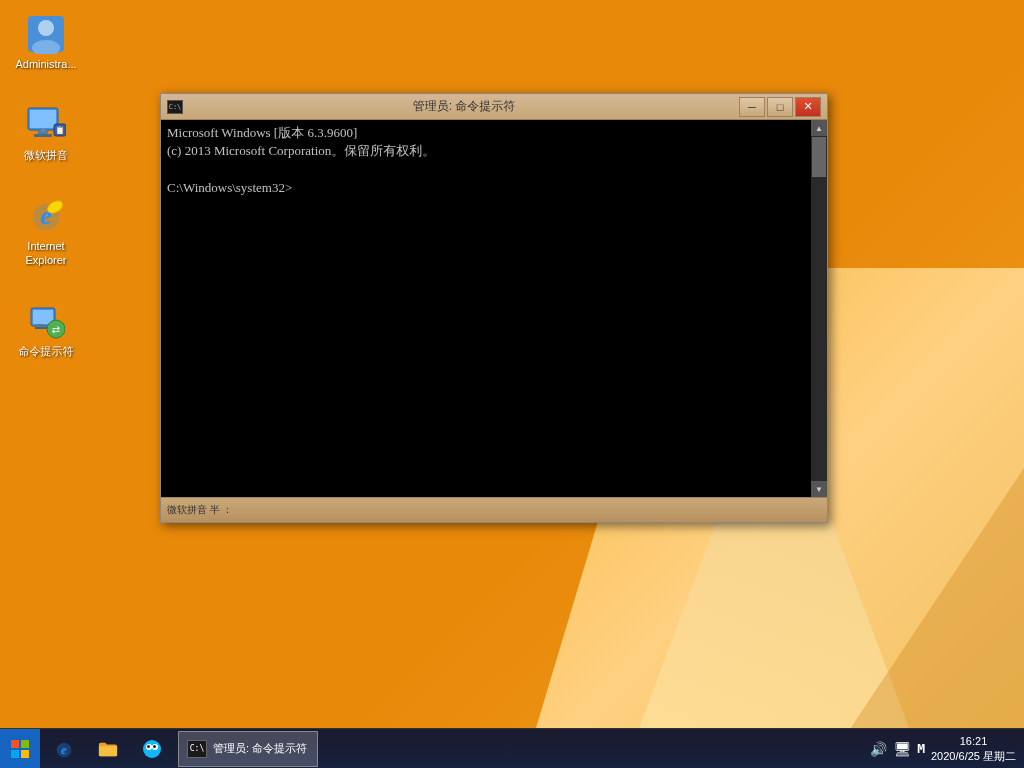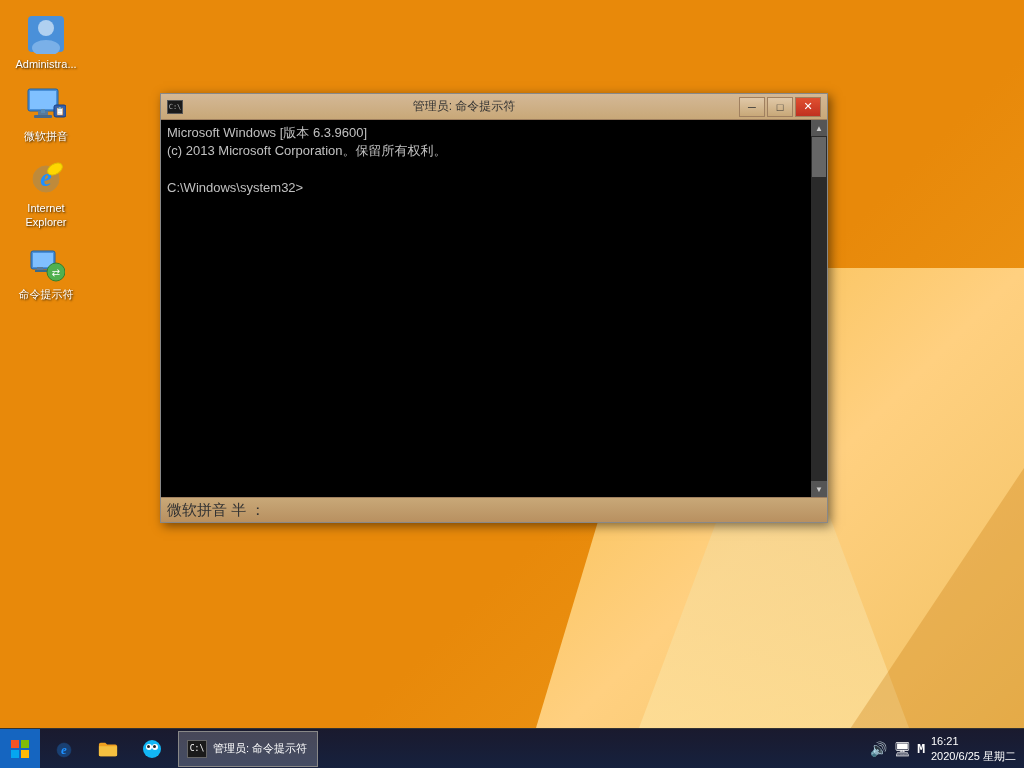--- a/index.html
+++ b/index.html
@@ -143,37 +143,37 @@
 
     .taskbar-tray {
       display: flex;
       align-items: center;
       gap: 6px;
       padding: 0 8px;
       color: white;
       font-size: 11px;
     }
     .taskbar-clock {
-      text-align: left;
+      text-align: center;
       line-height: 1.3;
       font-size: 11px;
     }
     .tray-icon {
       font-size: 14px;
       cursor: pointer;
     }
 
     
     .desktop-icons {
       position: absolute;
       top: 10px;
       left: 10px;
       display: flex;
       flex-direction: column;
-      gap: 7px;
+      gap: 26px;
     }
 
     .desktop-icon {
       display: flex;
       flex-direction: column;
       align-items: center;
       width: 72px;
       cursor: pointer;
       padding: 4px;
     }
@@ -264,21 +264,21 @@
 
     .cmd-body {
       flex: 1;
       background: #000;
       position: relative;
       overflow: hidden;
     }
 
     .cmd-content {
       padding: 4px 6px;
-      font-family: Liberation Sans, sans-serif;
+      font-family: Liberation Serif, serif;
       font-size: 13px;
       color: #c0c0c0;
       line-height: 1.4;
       white-space: pre;
     }
 
     .cmd-scrollbar {
       position: absolute;
       right: 0;
       top: 0;
@@ -313,21 +313,21 @@
       margin: 1px;
     }
 
     .cmd-statusbar {
       height: 18px;
       background: linear-gradient(to bottom, #c8a878 0%, #b89060 100%);
       border-top: 1px solid #a08060;
       display: flex;
       align-items: center;
       padding: 12px 6px;
-      font-size: 15px;
+      font-size: 10px;
       color: #333;
     }
   </style>
 </head>
 <body>
 
 <div class="desktop">
 
   <div class="geo-shape1"></div>
   <div class="geo-shape2"></div>

